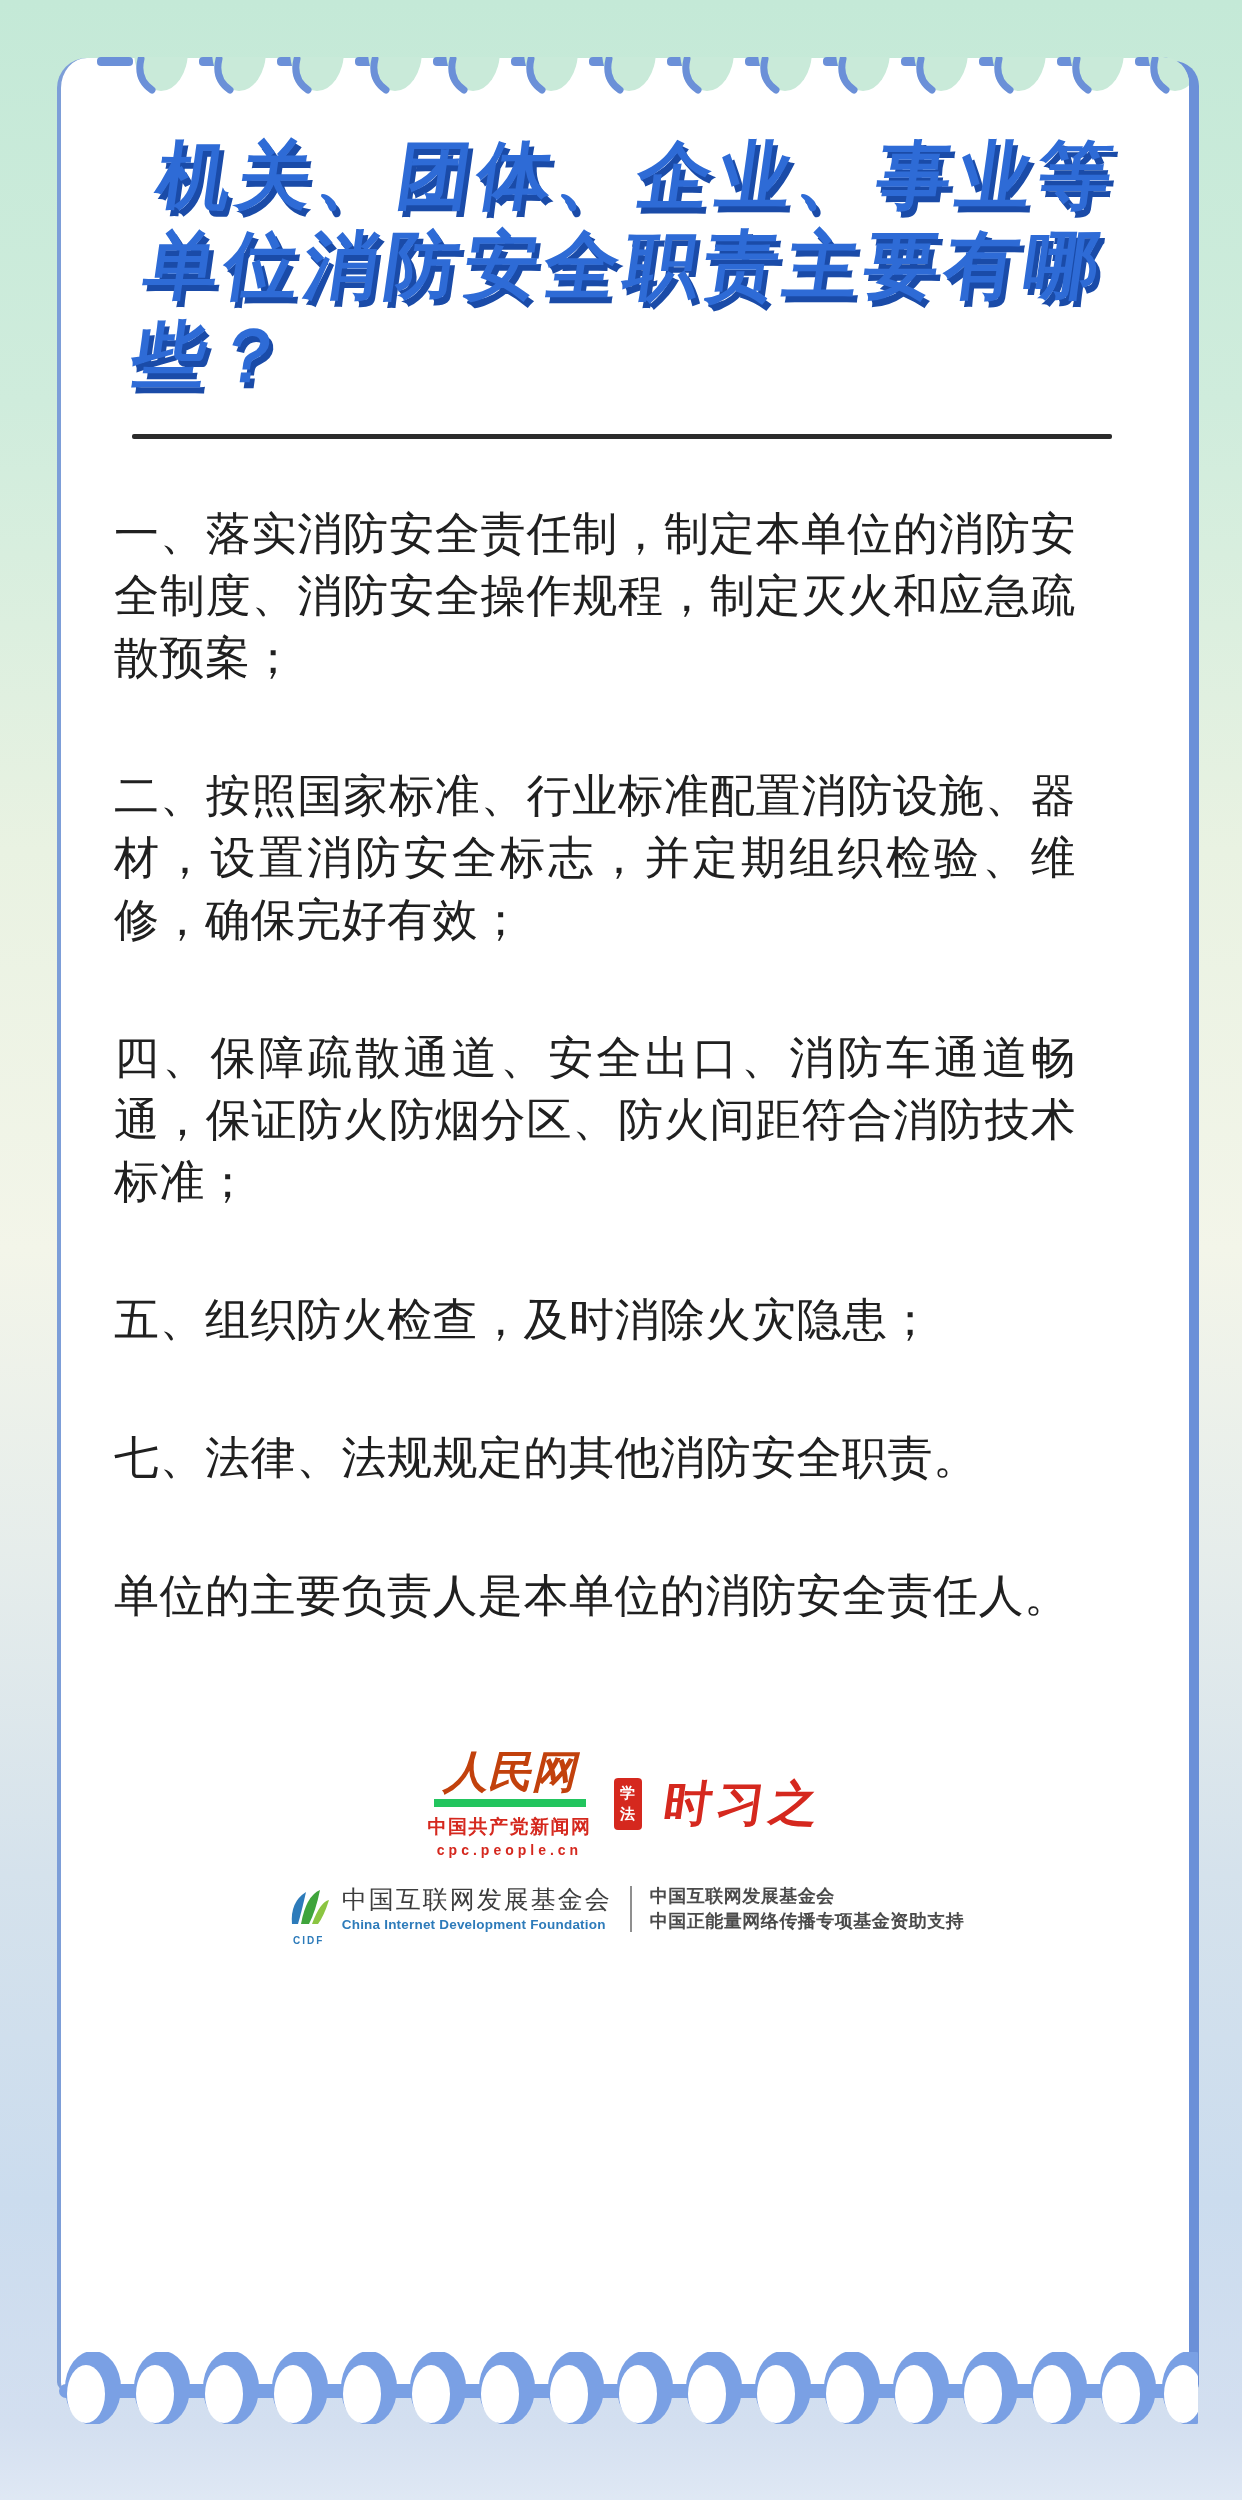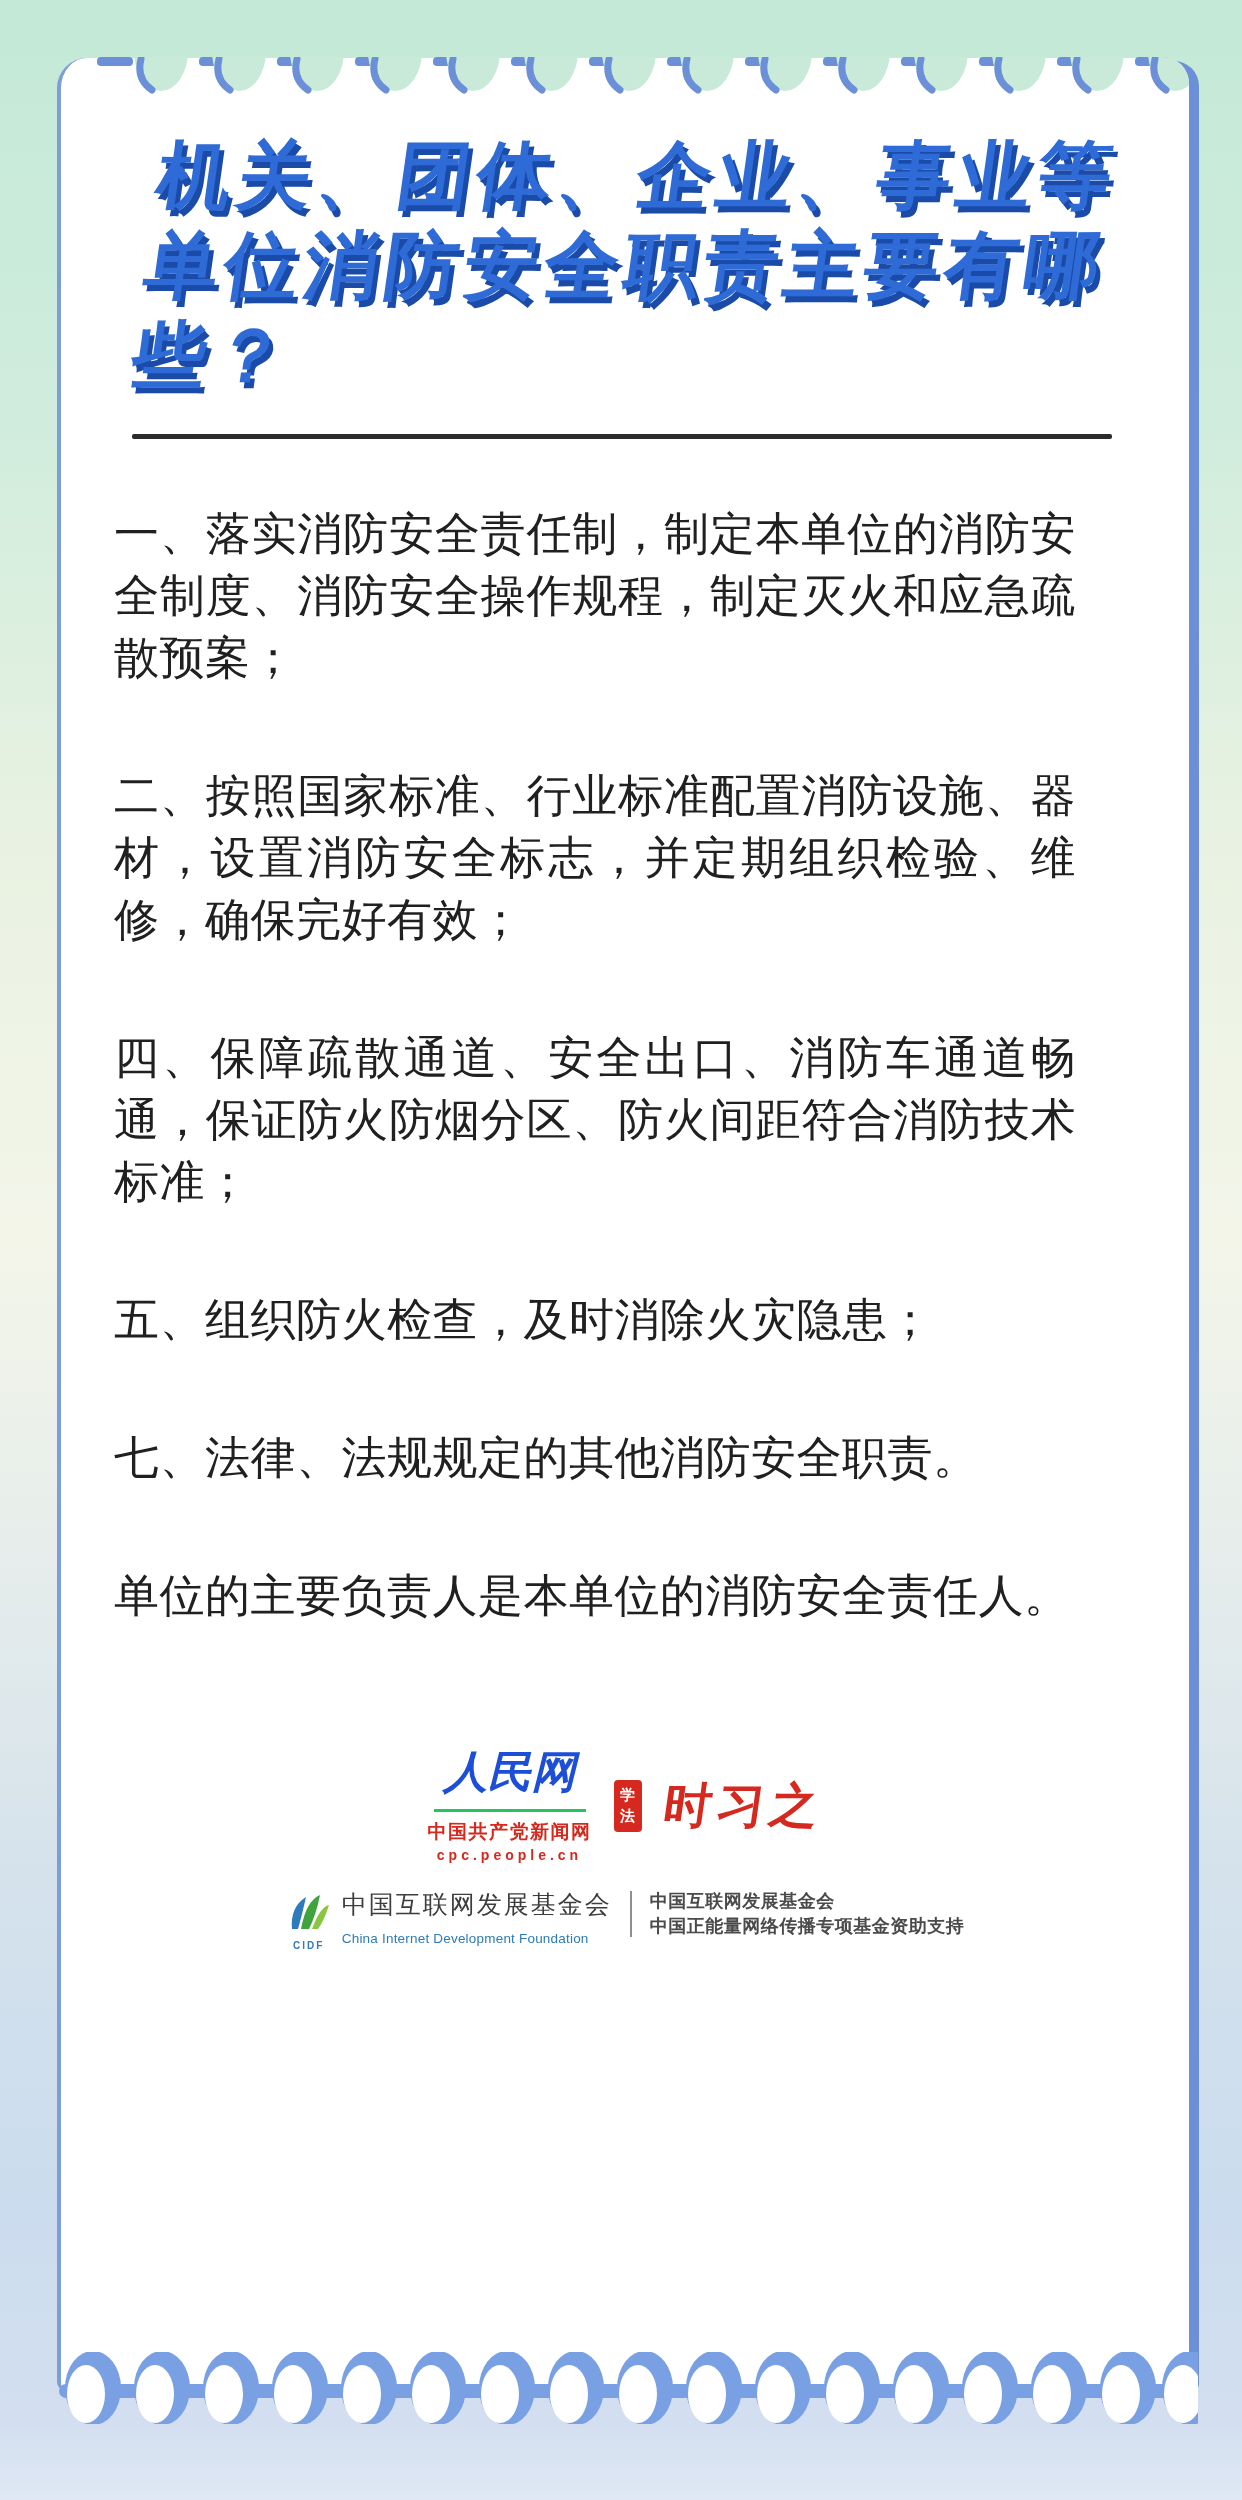--- a/index.html
+++ b/index.html
@@ -75,23 +75,23 @@
   .footer-row1 {
     display: flex; justify-content: center; align-items: center;
     gap: 22px;
   }
   .people-block { text-align: center; }
   .people-script {
     display: inline-block;
     font-family: "DejaVu Serif", "Liberation Serif", serif;
     font-style: italic; font-weight: 700;
     font-size: 44px; line-height: 46px;
-    color: #1d4ed8;
-    border-bottom: 3px solid #22c55e;
-    padding: 0 10px 14px 10px;
+    color: #c2410c;
+    border-bottom: 8px solid #22c55e;
+    padding: 0 10px 4px 10px;
   }
   .people-sitename {
     font-size: 19px; font-weight: 700; color: #d5281e;
     letter-spacing: 1.5px; margin-top: 7px;
   }
   .people-url {
     font-size: 14px; font-weight: 700; color: #d5281e;
     letter-spacing: 4px; margin-top: 2px;
   }
   .xuefa-badge {
@@ -115,22 +115,22 @@
   .cidf-logo-col { text-align: center; }
   .cidf-abbr {
     font-size: 10px; font-weight: 700; color: #2d7bba;
     letter-spacing: 2px; margin-top: 1px;
   }
   .cidf-name-cn {
     font-size: 25px; color: #3d3d3d; font-weight: 500;
     letter-spacing: 2px; line-height: 30px;
   }
   .cidf-name-en {
-    font-size: 13.5px; color: #2d7bba; font-weight: 400;
-    margin-top: 12px; letter-spacing: 0.2px;
+    font-size: 13.5px; color: #2d7bba; font-weight: 700;
+    margin-top: 3px; letter-spacing: 0.2px;
   }
   .footer-vdivider {
     width: 2px; height: 46px; background: #8f8f8f;
     margin: 2px 6px 0 6px;
   }
   .support-block {
     font-size: 18px; color: #4a4a4a; font-weight: 600;
     line-height: 25px; letter-spacing: 0.5px;
   }
 </style>

